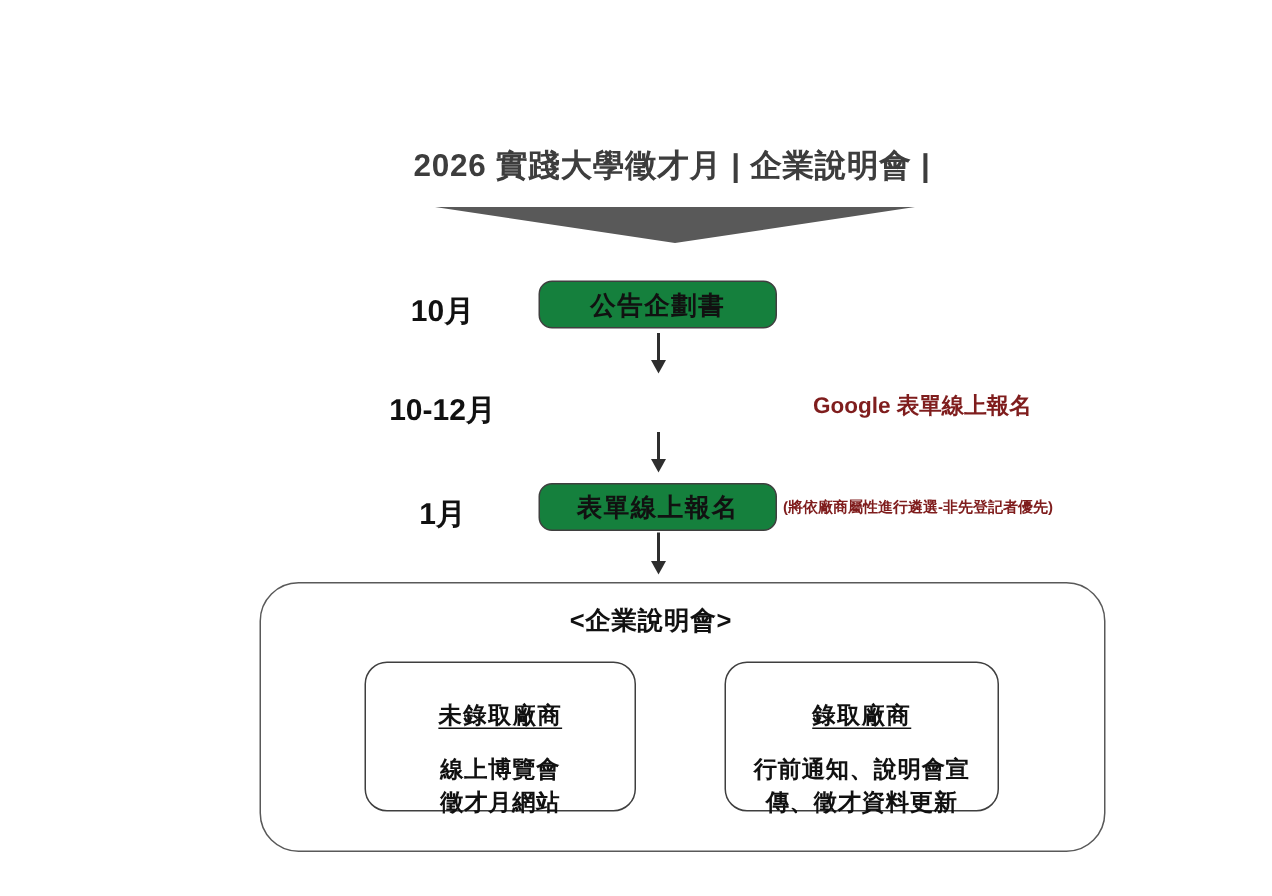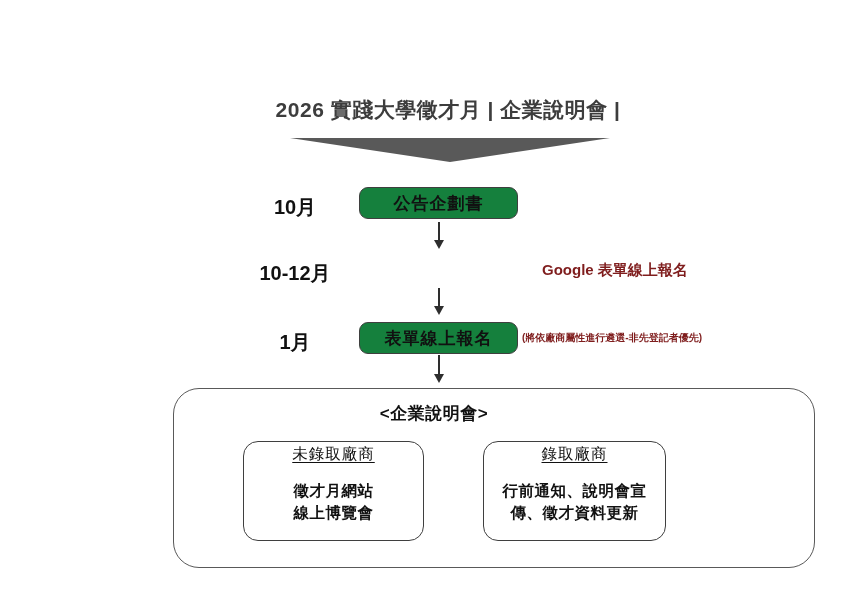--- a/index.html
+++ b/index.html
@@ -42,37 +42,37 @@
   }
   .flow-arrow::after {
     content:""; position:absolute; left:-4.5px; bottom:-9px; width:0; height:0;
     border-left:5.5px solid transparent; border-right:5.5px solid transparent;
     border-top:9px solid #2e2e2e;
   }
   .a1 { top:222px; height:18px; }
   .a2 { top:288px; height:18px; }
   .a3 { top:355px; height:19px; }
   .outer {
-    position:absolute; left:173px; top:388px; width:642px; height:180px;
+    position:absolute; left:173px; top:388px; width:564px; height:180px;
     border:1.6px solid #595959; border-radius:26px; background:#ffffff;
     box-sizing:border-box;
   }
   .session-title {
     position:absolute; top:13px; left:110px; width:300px; text-align:center;
     font-size:17px; font-weight:bold; color:#111111; letter-spacing:0.5px;
   }
   .group {
     position:absolute; top:52px; height:100px;
     border:1.6px solid #3f3f3f; border-radius:15px; background:#ffffff;
     box-sizing:border-box; text-align:center;
   }
   .gleft  { left:69px;  width:181px; }
   .gright { left:309px; width:183px; }
   .gtitle {
-    margin-top:2px; font-size:15.5px; font-weight:normal;
+    margin-top:25px; font-size:15.5px; font-weight:bold;
     text-decoration:underline; text-underline-offset:3px;
     letter-spacing:1px;
   }
   .glines {
     margin-top:15px; font-size:15.5px; font-weight:bold; line-height:22px;
     letter-spacing:0.5px;
   }
 </style>
 </head>
 <body>
@@ -99,22 +99,22 @@
   </div>
   <div class="note n3">(將依廠商屬性進行遴選-非先登記者優先)</div>
   <div class="flow-arrow a3"></div>
 
   <div class="outer">
     <div class="session-title">&lt;企業說明會&gt;</div>
 
     <div class="group gleft">
       <div class="gtitle">未錄取廠商</div>
       <div class="glines">
+        <div>線上博覽會</div>
         <div>徵才月網站</div>
-        <div>線上博覽會</div>
       </div>
     </div>
 
     <div class="group gright">
       <div class="gtitle">錄取廠商</div>
       <div class="glines">
         <div>行前通知、說明會宣</div>
         <div>傳、徵才資料更新</div>
       </div>
     </div>

